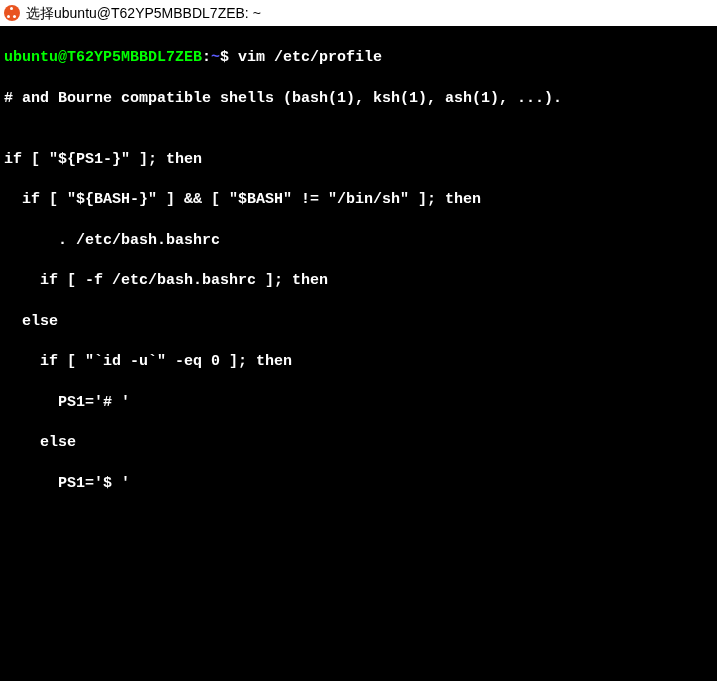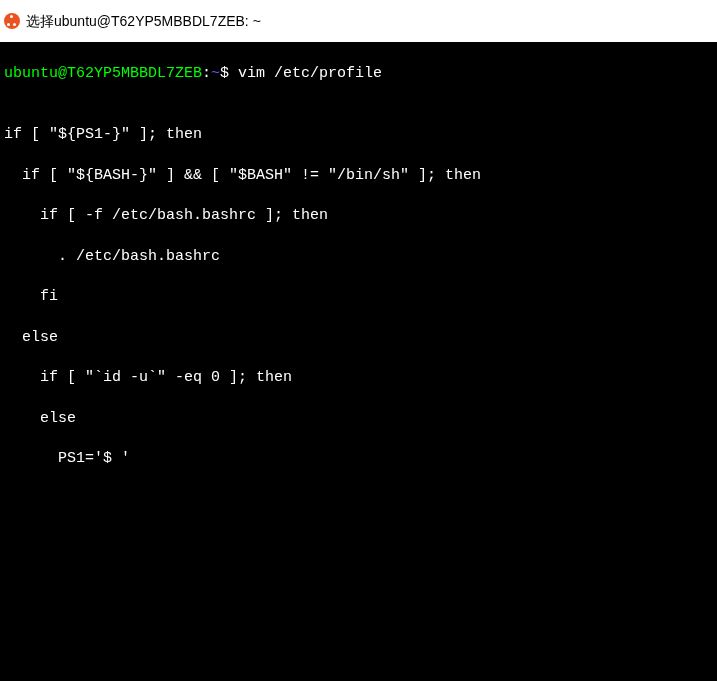--- a/index.html
+++ b/index.html
@@ -12,21 +12,21 @@
       font-family: "Consolas", "Courier New", monospace;
       font-size: 15px;
       line-height: 1.35;
       width: 717px;
       height: 681px;
       overflow: hidden;
     }
     .titlebar {
       background: #fff;
       color: #000;
-      height: 42px;
+      height: 26px;
       display: flex;
       align-items: center;
       padding-left: 4px;
       font-family: "Microsoft YaHei", "SimSun", sans-serif;
       font-size: 14px;
     }
     .titlebar-icon {
       width: 16px;
       height: 16px;
       border-radius: 50%;
@@ -67,40 +67,42 @@
       color: #00ff00;
     }
     .prompt-blue {
       color: #5c5cff;
     }
     .cmd-white {
       color: #ffffff;
     }
     .line {
       display: block;
+      font-weight: bold;
     }
   </style>
 </head>
 <body>
 
 <div class="titlebar">
   <span class="titlebar-icon"></span>
   <span>选择ubuntu@T62YP5MBBDL7ZEB: ~</span>
 </div>
 
 <div class="terminal">
 <span class="line"><span class="prompt-green">ubuntu@T62YP5MBBDL7ZEB</span><span class="cmd-white">:</span><span class="prompt-blue">~</span><span class="cmd-white">$</span><span class="cmd-white"> vim /etc/profile</span></span>
+<span class="line cmd-white"># and Bourne compatible shells (bash(1), ksh(1), ash(1), ...).</span>
 <span class="line cmd-white"></span>
 <span class="line cmd-white">if [ "${PS1-}" ]; then</span>
 <span class="line cmd-white">  if [ "${BASH-}" ] &amp;&amp; [ "$BASH" != "/bin/sh" ]; then</span>
+<span class="line cmd-white">      . /etc/bash.bashrc</span>
 <span class="line cmd-white">    if [ -f /etc/bash.bashrc ]; then</span>
-<span class="line cmd-white">      . /etc/bash.bashrc</span>
-<span class="line cmd-white">    fi</span>
 <span class="line cmd-white">  else</span>
 <span class="line cmd-white">    if [ "`id -u`" -eq 0 ]; then</span>
+<span class="line cmd-white">      PS1='# '</span>
 <span class="line cmd-white">    else</span>
 <span class="line cmd-white">      PS1='$ '</span>
 
 
 
 <span class="line cmd-white"></span>
 
 
 
 

